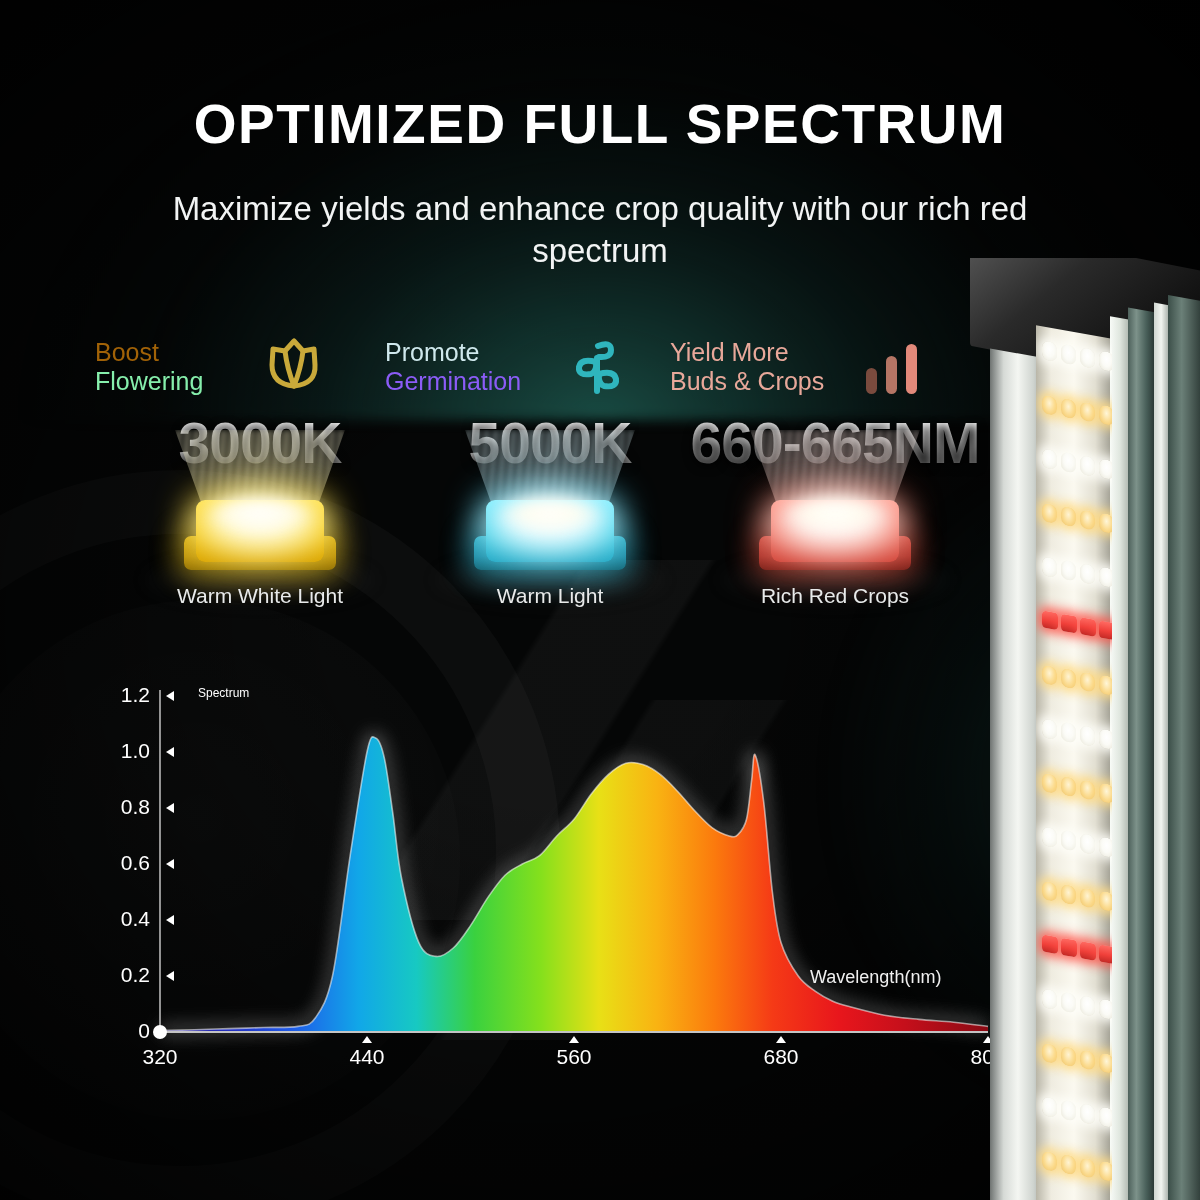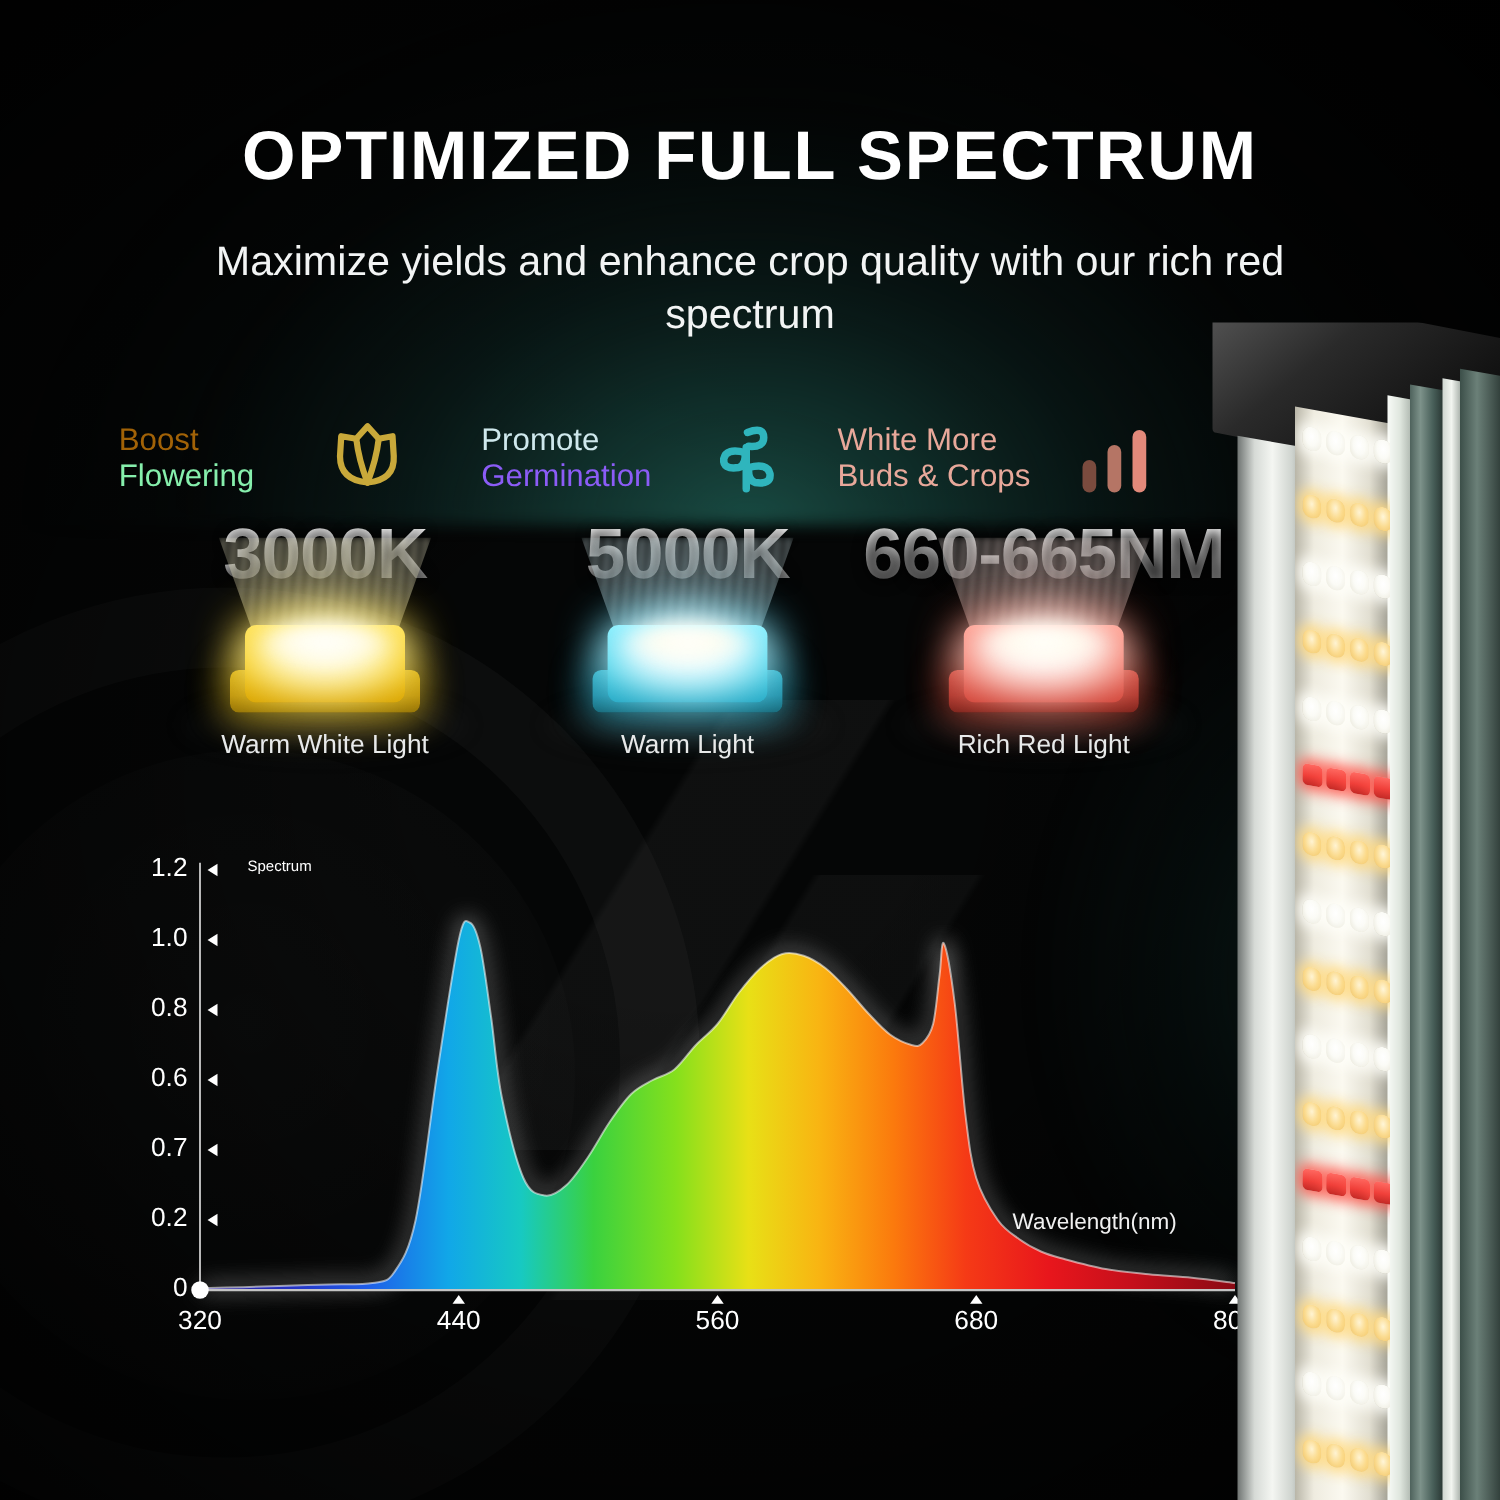--- a/index.html
+++ b/index.html
@@ -204,52 +204,52 @@
     <div class="chip-body" style="background:linear-gradient(180deg,#7ff0ff 0%,#3fd2e8 45%,#23a8c4 100%); box-shadow:0 0 34px 10px rgba(60,205,235,0.45);"></div>
     <div class="chip-glow" style="background:radial-gradient(ellipse at 50% 50%, #ffffff 0%, #e8fcff 36%, rgba(140,230,250,0.45) 70%, rgba(120,220,245,0) 100%);"></div>
     <div class="chip-top"></div>
   </div>
   <div class="caption">Warm Light</div>
 </div>
 
 <div class="feat" style="left:670px;">
   <div class="feat-head">
     <div class="feat-title">
-      <span style="color:#e8a89a">White More</span><br>
+      <span style="color:#e8a89a">Yield More</span><br>
       <span style="color:#e8a89a">Buds &amp; Crops</span>
     </div>
     <div class="feat-icon" style="left:192px; top:2px;">
       <svg width="60" height="56" viewBox="0 0 60 56">
         <rect x="4" y="28" width="11" height="26" rx="5.5" fill="#7a4b3e"></rect>
         <rect x="24" y="16" width="11" height="38" rx="5.5" fill="#b57565"></rect>
         <rect x="44" y="4" width="11" height="50" rx="5.5" fill="#e2897a"></rect>
       </svg>
     </div>
   </div>
   <div class="big-value">660-665NM</div>
   <div class="chip-wrap">
     <div class="rays" style="background:repeating-linear-gradient(95deg, rgba(255,235,230,0.0) 0px, rgba(255,238,232,0.5) 3px, rgba(255,238,232,0.0) 9px), radial-gradient(ellipse 70% 120% at 50% 100%, rgba(255,220,210,0.7) 0%, rgba(250,190,180,0.22) 55%, rgba(245,170,160,0) 100%); filter:blur(2.5px);"></div>
     <div class="chip-shadow"></div>
     <div class="chip-base" style="background:linear-gradient(180deg,#c9483e 0%,#a8352d 60%,#74201a 100%); box-shadow:0 0 26px 8px rgba(230,80,60,0.33);"></div>
     <div class="chip-body" style="background:linear-gradient(180deg,#ff9a8c 0%,#ef6a5c 45%,#d14438 100%); box-shadow:0 0 34px 10px rgba(235,90,70,0.42);"></div>
     <div class="chip-glow" style="background:radial-gradient(ellipse at 50% 50%, #ffffff 0%, #fff1ec 36%, rgba(250,175,160,0.45) 70%, rgba(245,160,145,0) 100%);"></div>
     <div class="chip-top"></div>
   </div>
-  <div class="caption">Rich Red Light</div>
+  <div class="caption">Rich Red Crops</div>
 </div>
 
 <div id="chart">
   <div id="spectrum-label">Spectrum</div>
   <div id="wave-label">Wavelength(nm)</div>
 
   <div id="y-axis">
       <div class="ylab" style="left: -16px; top: 329px;">0</div>
       <div class="ylab" style="left: -16px; top: 273px;">0.2</div>
       <div class="ytick" style="left: 46px; top: 281px; width: 0px; height: 0px; border-top: 5px solid transparent; border-bottom: 5px solid transparent; border-right: 8px solid rgb(255, 255, 255);"></div>
-      <div class="ylab" style="left: -16px; top: 217px;">0.7</div>
+      <div class="ylab" style="left: -16px; top: 217px;">0.4</div>
       <div class="ytick" style="left: 46px; top: 225px; width: 0px; height: 0px; border-top: 5px solid transparent; border-bottom: 5px solid transparent; border-right: 8px solid rgb(255, 255, 255);"></div>
       <div class="ylab" style="left: -16px; top: 161px;">0.6</div>
       <div class="ytick" style="left: 46px; top: 169px; width: 0px; height: 0px; border-top: 5px solid transparent; border-bottom: 5px solid transparent; border-right: 8px solid rgb(255, 255, 255);"></div>
       <div class="ylab" style="left: -16px; top: 105px;">0.8</div>
       <div class="ytick" style="left: 46px; top: 113px; width: 0px; height: 0px; border-top: 5px solid transparent; border-bottom: 5px solid transparent; border-right: 8px solid rgb(255, 255, 255);"></div>
       <div class="ylab" style="left: -16px; top: 49px;">1.0</div>
       <div class="ytick" style="left: 46px; top: 57px; width: 0px; height: 0px; border-top: 5px solid transparent; border-bottom: 5px solid transparent; border-right: 8px solid rgb(255, 255, 255);"></div>
       <div class="ylab" style="left: -16px; top: -7px;">1.2</div>
       <div class="ytick" style="left: 46px; top: 1px; width: 0px; height: 0px; border-top: 5px solid transparent; border-bottom: 5px solid transparent; border-right: 8px solid rgb(255, 255, 255);"></div>
     </div>

